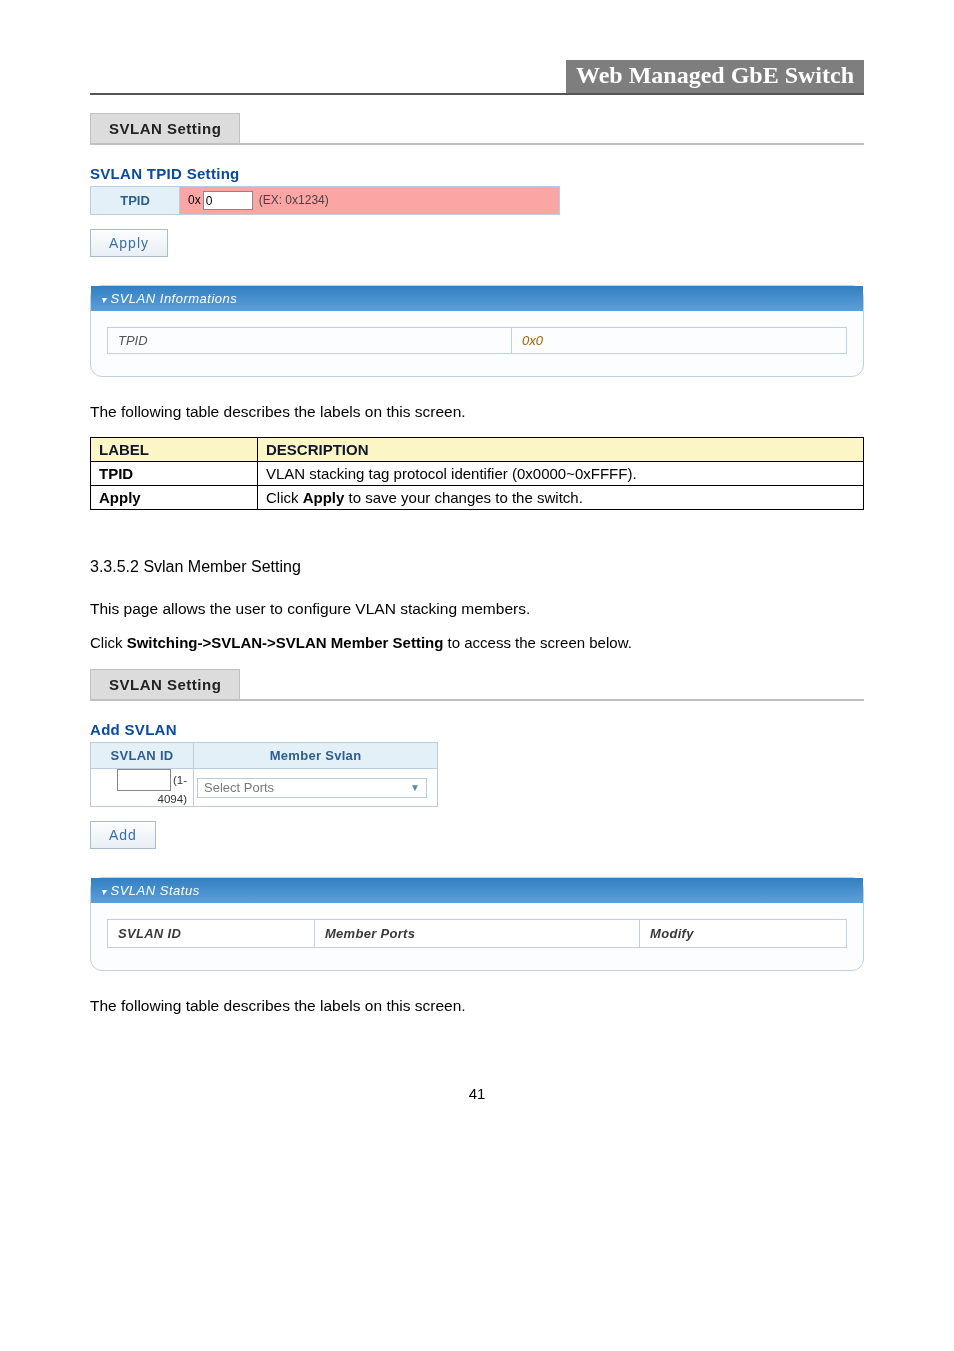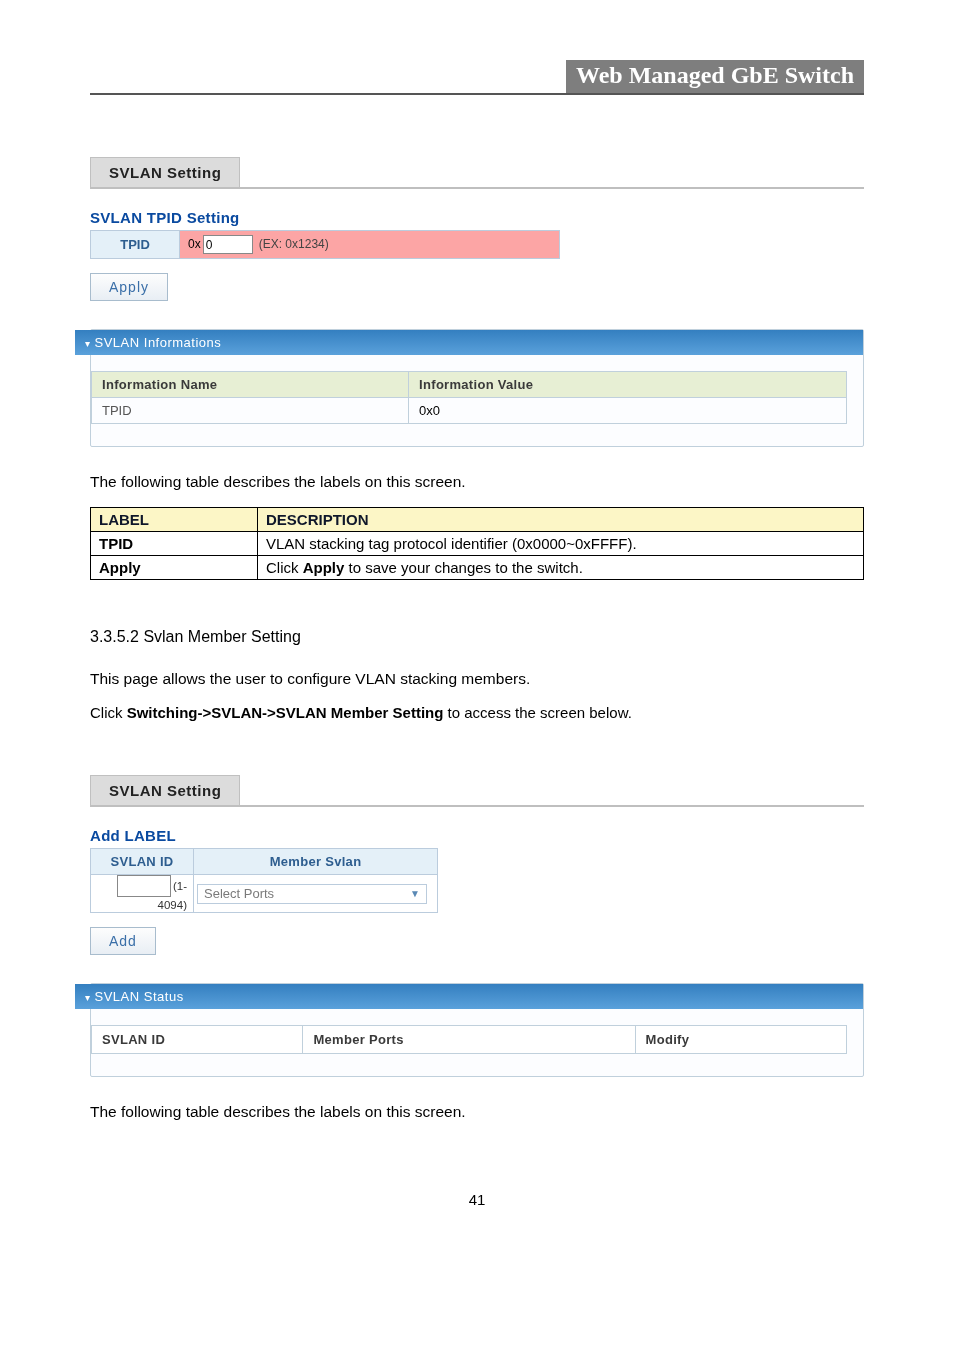--- a/index.html
+++ b/index.html
@@ -9,21 +9,21 @@
     font-size: 15px;
     color: #000;
     background: #fff;
     width: 954px;
     box-sizing: border-box;
   }
   .page-header {
     display: flex;
     justify-content: flex-end;
     border-bottom: 2px solid #555;
-    margin-bottom: 26px;
+    margin-bottom: 18px;
   }
   .page-header-title {
     background: #7e7e7e;
     color: #fff;
     font-family: 'Times New Roman', serif;
     font-size: 24px;
     font-weight: bold;
     padding: 2px 10px 4px 10px;
   }
   .tab-row {
@@ -33,21 +33,20 @@
   .tab {
     display: inline-block;
     background: #dcdcdc;
     border: 1px solid #c0c0c0;
     border-bottom: none;
     padding: 6px 18px;
     font-weight: bold;
     font-size: 15px;
     color: #222;
     letter-spacing: 0.5px;
-    margin-top: 36px;
   }
   .section-title {
     color: #0a4aa0;
     font-weight: bold;
     font-size: 15px;
     margin-bottom: 4px;
     letter-spacing: 0.3px;
   }
   .tpid-table {
     border-collapse: collapse;
@@ -83,23 +82,24 @@
     border: 1px solid #a8bccd;
     background: linear-gradient(#fdfdfd,#e8eef4);
     color: #3a6fa8;
     font-size: 14px;
     letter-spacing: 1px;
     cursor: pointer;
   }
   .panel {
     margin-top: 28px;
     border: 1px solid #c0d0dc;
-    border-radius: 2px;
+    border-radius: 12px;
     background: #fcfdff;
-    padding: 0 16px 22px 0;
+    padding: 0 16px 22px 16px;
+    font-style: italic;
   }
   .panel-hdr {
     margin: 0 -16px 16px -16px;
     padding: 5px 10px;
     background: linear-gradient(#347fc0,#5aa1db);
     color: #fff;
     font-size: 13px;
     letter-spacing: 0.5px;
   }
   .panel-hdr .caret {
@@ -117,21 +117,21 @@
     background: #e7efd4;
     border: 1px solid #c0d0dc;
     padding: 5px 10px;
     font-weight: bold;
     color: #3a3a3a;
     letter-spacing: 0.3px;
   }
   table.info td {
     border: 1px solid #c0d0dc;
     padding: 5px 10px;
-    color: #000000;
+    color: #a16207;
   }
   .body-text {
     margin: 26px 0 16px 0;
     font-size: 15.5px;
   }
   table.desc {
     width: 100%;
     border-collapse: collapse;
     font-size: 15px;
   }
@@ -243,24 +243,20 @@
   </table>
 <div class="btn">Apply</div>
 
 
 <div class="panel">
   <div class="panel-hdr">
     <span class="caret">▾</span><span>SVLAN Informations</span>
   </div>
   <table class="info">
     <tbody>
-        <tr>
-      <th style="width:42%">Information Name</th>
-      <th>Information Value</th>
-    </tr>
     <tr>
       <td style="color:#555">TPID</td>
       <td>0x0</td>
     </tr>
   </tbody>
     </table>
 </div>
 
 <div class="body-text">The following table describes the labels on this screen.</div>
 
@@ -287,21 +283,21 @@
 
 <div class="nav-instr">
   <span>Click </span><b>Switching-&gt;SVLAN-&gt;SVLAN Member Setting</b><span> to access the screen below.</span>
 </div>
 
 
 <div class="tab-row">
   <div class="tab">SVLAN Setting</div>
 </div>
 
-<div class="section-title">Add LABEL</div>
+<div class="section-title">Add SVLAN</div>
 <table class="add-table">
   <tbody>
       <tr>
     <th style="width:90px">SVLAN ID</th>
     <th>Member Svlan</th>
   </tr>
   <tr>
     <td style="text-align:right">
       <input class="svlan-id-input" style=""><span class="hint-small">(1-4094)</span>
     </td>

